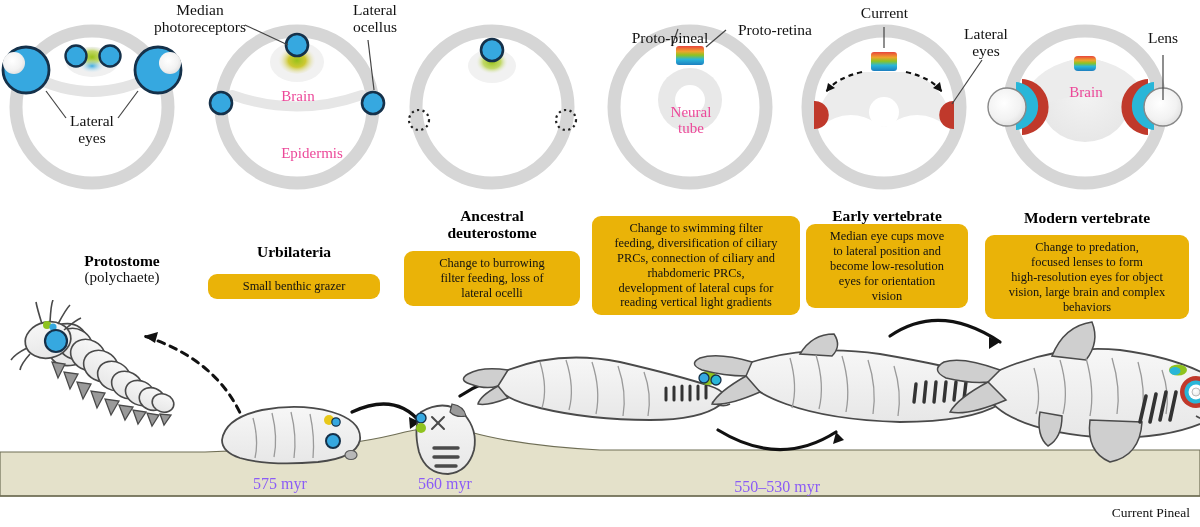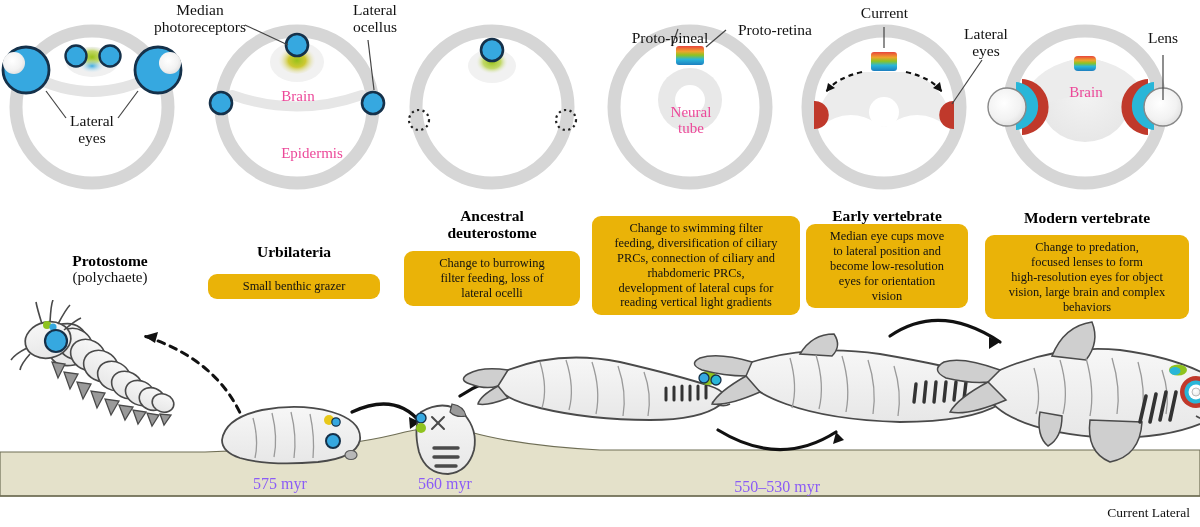--- a/index.html
+++ b/index.html
@@ -235,21 +235,21 @@
   <div class="abs inner-label" style="left:645px;top:104px;width:92px;">Neural
 tube</div>
 
   <div class="abs anat-label" style="left:842px;top:5px;width:85px;">Current</div>
   <div class="abs anat-label" style="left:940px;top:26px;width:92px;">Lateral
 eyes</div>
 
   <div class="abs anat-label" style="left:1130px;top:30px;width:66px;">Lens</div>
   <div class="abs inner-label" style="left:1042px;top:84px;width:88px;">Brain</div>
 
-  <div class="abs" style="left:30px;top:252px;width:160px;">
+  <div class="abs" style="left:42px;top:252px;width:160px;">
     <div class="stage-title">Protostome</div>
     <div class="stage-sub">(polychaete)</div>
   </div>
 
   <div class="abs" style="left:208px;top:243px;width:172px;">
     <div class="stage-title">Urbilateria</div>
     <div class="desc-box" style="margin-top:14px;">Small benthic grazer</div>
   </div>
 
   <div class="abs" style="left:404px;top:207px;width:176px;">
@@ -521,15 +521,15 @@
       <circle cx="1196" cy="92" r="4" fill="url(#lensFish)" stroke="#aaa" stroke-width="0.8"></circle>
 
       <path d="M1196 116 q 14 8 24 2" fill="none" stroke="#4a4a4a" stroke-width="1.6"></path>
     </g>
   </svg>
 
   <div class="abs myr" style="left:220px;top:475px;width:120px;">575 myr</div>
   <div class="abs myr" style="left:385px;top:475px;width:120px;">560 myr</div>
   <div class="abs myr" style="left:640px;top:478px;width:180px;text-align:right;">550–530 myr</div>
 
-  <div class="abs credit" style="left:1000px;top:505px;width:190px;">Current Lateral</div>
+  <div class="abs credit" style="left:1000px;top:505px;width:190px;">Current Pineal</div>
 
 </div>
 
 </body></html>

